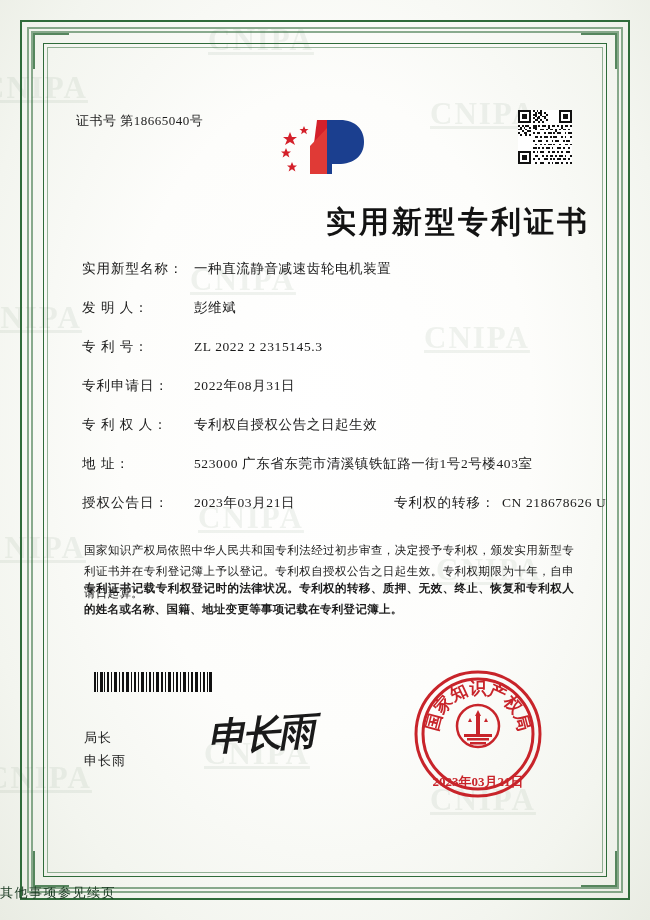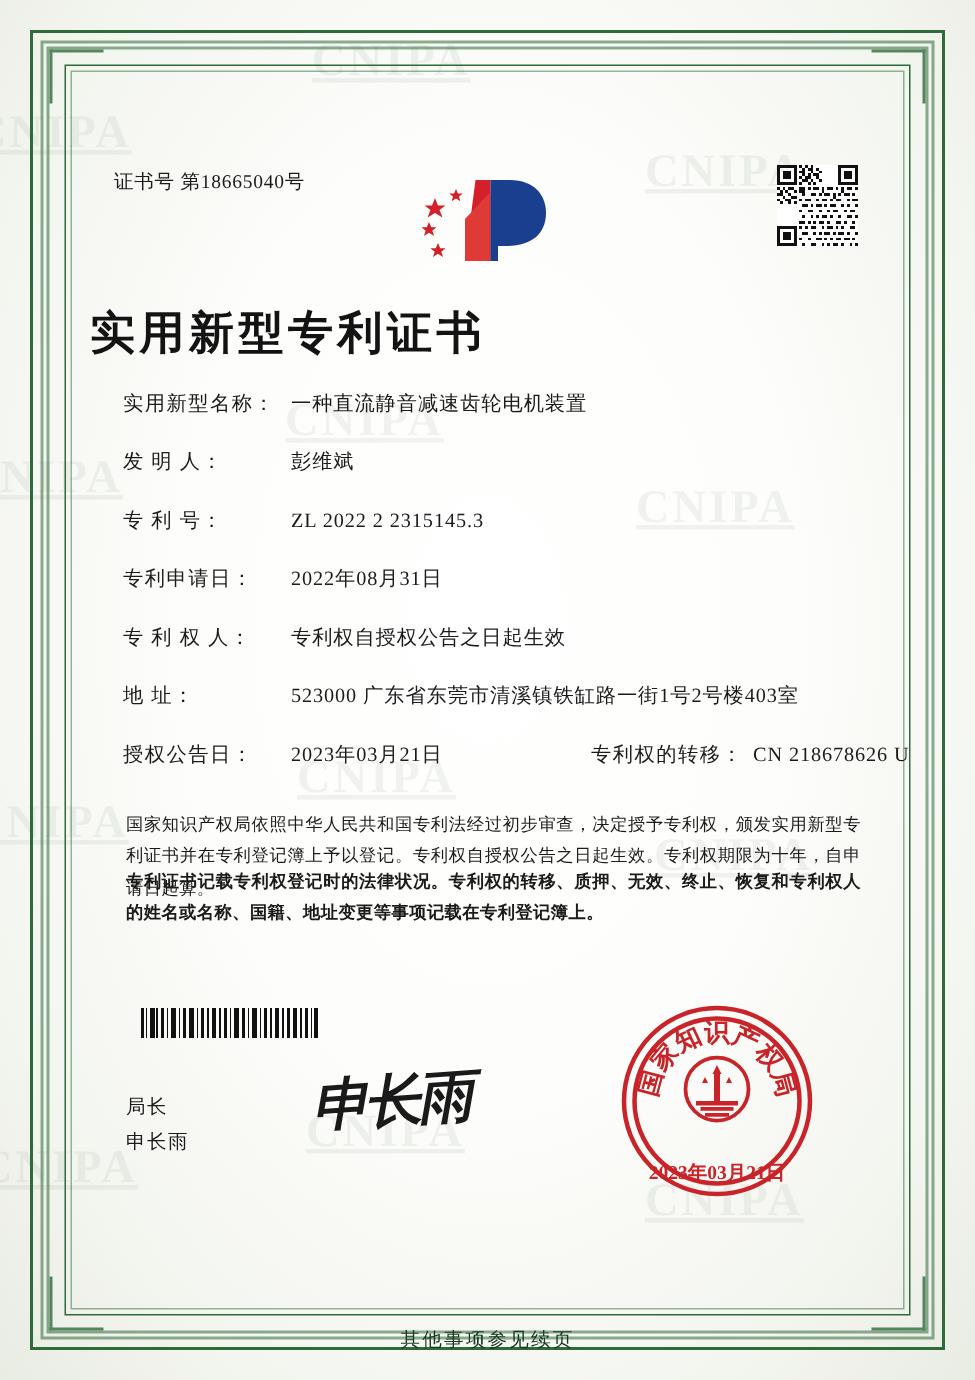--- a/index.html
+++ b/index.html
@@ -107,21 +107,21 @@
     width: 112px; height: 72px;
   }
   .qr {
     position: absolute;
     right: 18px; top: 50px;
     width: 54px; height: 54px;
   }
   .title {
     position: absolute;
     left: 0; right: 0; top: 142px;
-    text-align: left;
+    text-align: right;
     font-family: "Liberation Serif", serif;
     font-weight: bold;
     font-size: 30px;
     letter-spacing: 3px;
     color: #131313;
   }
 
   .fields {
     position: absolute;
     left: 22px; top: 200px;
@@ -203,21 +203,21 @@
     left: 0; right: 0; top: 770px;
     text-align: center;
     font-family: "Liberation Serif", serif;
     font-size: 12px;
     color: #1b1b1b;
     letter-spacing: .5px;
   }
   .footnote {
     position: absolute;
     left: 0; right: 0; bottom: 18px;
-    text-align: center;
+    text-align: left;
     font-family: "Liberation Serif", serif;
     font-size: 13px;
     color: #17371f;
     letter-spacing: 1.5px;
   }
 </style>
 </head>
 <body>
 
 <div class="page">

